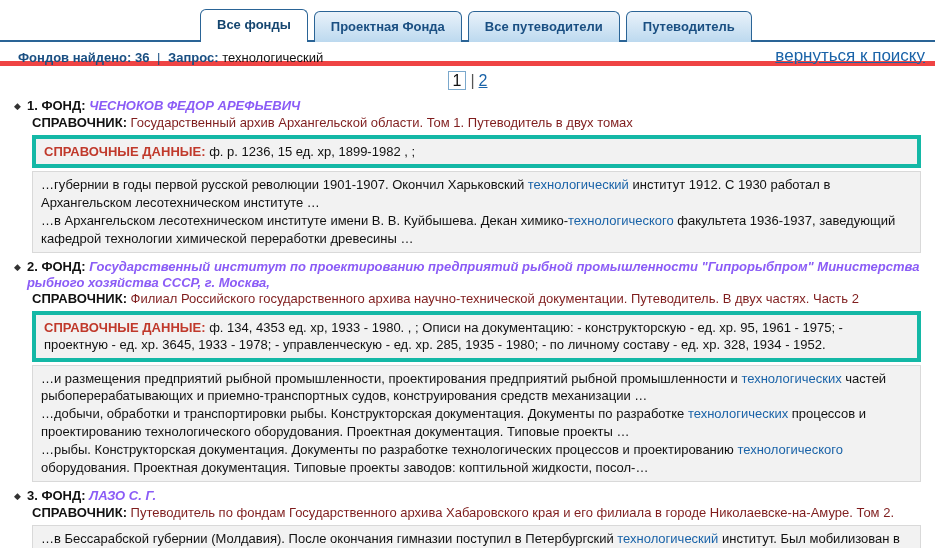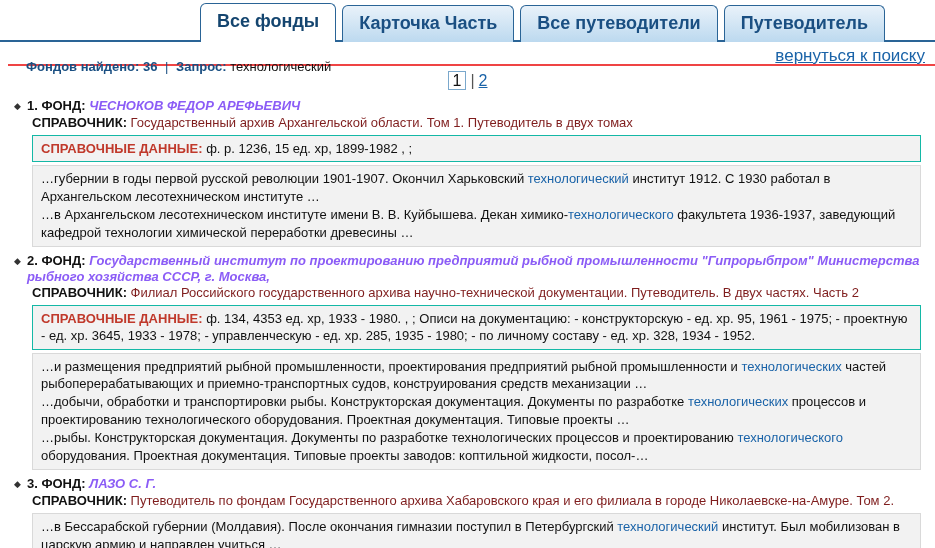--- a/index.html
+++ b/index.html
@@ -33,21 +33,21 @@
     align-items: flex-end;
     gap: 6px;
   }
   .tab {
     position: relative;
     bottom: -2px;
     padding: 7px 16px 8px 16px;
     border: 1px solid #2a6496;
     border-bottom: none;
     border-radius: 6px 6px 0 0;
-    font-size: 18px;
+    font-size: 13px;
     font-weight: bold;
     color: #1a4f82;
     background: linear-gradient(#ffffff, #d7e7f5);
     cursor: pointer;
     white-space: nowrap;
   }
   .tab.inactive {
     background: linear-gradient(#e9f2fa, #bcd9ef);
     color: #1a4f82;
   }
@@ -55,26 +55,25 @@
     background: #ffffff;
     color: #14456f;
     padding-bottom: 10px;
   }
 
   
   .resultbar {
     position: relative;
     height: 24px;
     line-height: 24px;
-    padding: 13px 8px 0 18px;
+    padding: 4px 8px 0 18px;
     font-size: 13px;
     color: #1a4f82;
-    border-bottom: 2px solid #ef4444;
+    border-bottom: 5px solid #ef4444;
     box-sizing: border-box;
-    margin-left: 8px;
   }
   .resultbar .label { font-weight: bold; color: #1a4f82; }
   .resultbar .count { font-weight: bold; color: #1a4f82; }
   .resultbar .sep { color: #1a4f82; margin: 0 4px; }
   .resultbar .query { color: #111111; }
   .backlink {
     position: absolute;
     right: 10px;
     top: 2px;
     color: #1a63a8;
@@ -137,21 +136,21 @@
   .guide {
     margin-left: 18px;
     line-height: 1.3;
   }
   .guide .gl { font-weight: bold; color: #111111; }
   .guide .gv { color: #7f1d1d; }
 
   .refbox {
     margin: 3px 0 0 18px;
     background: #f2f2f2;
-    border: 1px solid #14b8a6;
+    border: 4px solid #14b8a6;
     padding: 4px 8px;
     line-height: 1.32;
   }
   .refbox .rl { font-weight: bold; color: #c0392b; }
   .refbox .rv { color: #111111; }
 
   .snipbox {
     margin: 3px 0 0 18px;
     background: #f2f2f2;
     border: 1px solid #d9d9d9;
@@ -162,21 +161,21 @@
   .snippet { margin: 0; }
   .hl { color: #1a63a8; }
 </style>
 </head>
 <body>
 
 <div class="page">
 
   <div class="tabbar">
     <div class="tab active">Все фонды</div>
-    <div class="tab inactive">Карточка Часть</div>
+    <div class="tab inactive">Проектная Фонда</div>
     <div class="tab inactive">Все путеводители</div>
     <div class="tab inactive">Путеводитель</div>
   </div>
 
   <div class="resultbar">
     <span class="label">Фондов найдено:</span>
     <span class="count">36</span>
     <span class="sep">|</span>
     <span class="label">Запрос:</span>
     <span class="query">технологический</span>

